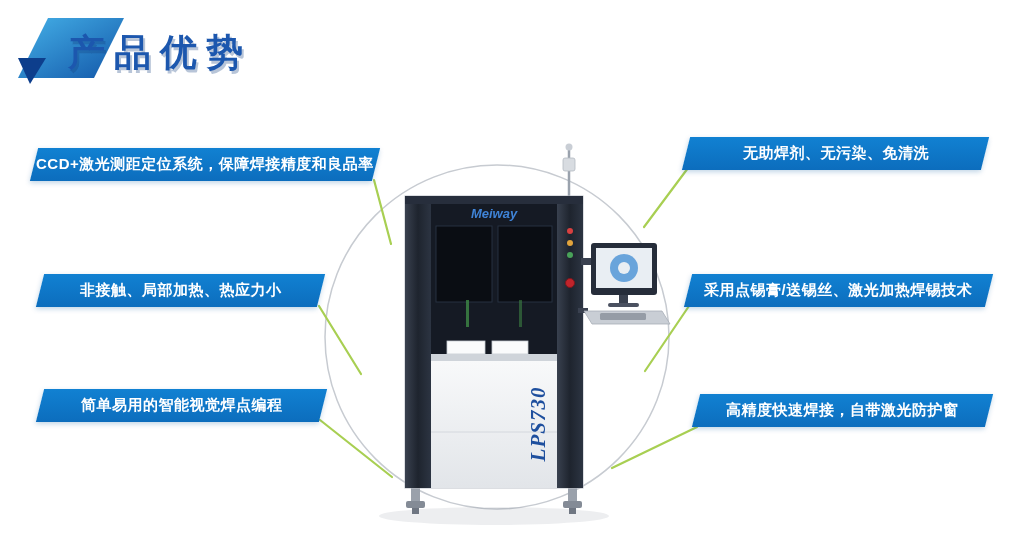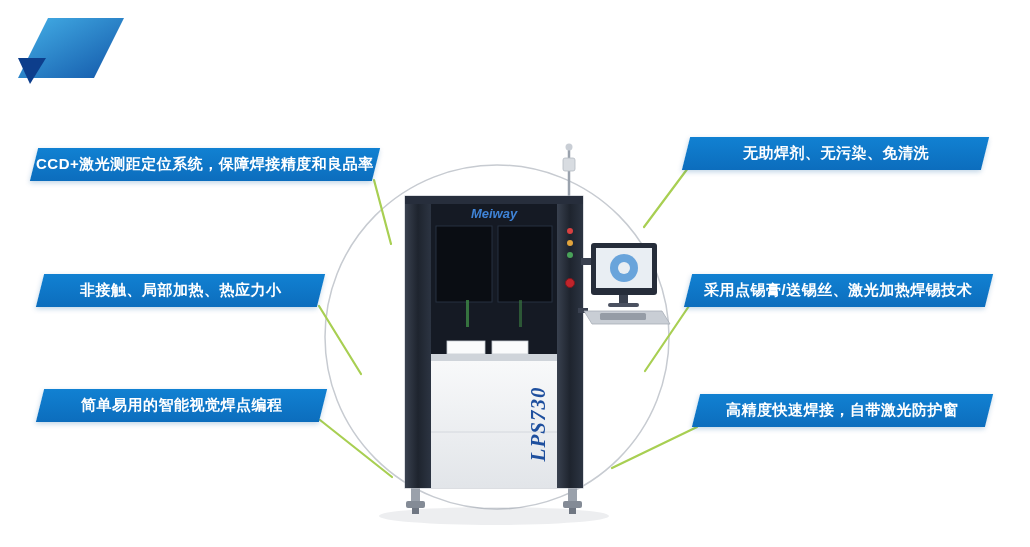--- a/index.html
+++ b/index.html
@@ -178,20 +178,21 @@
     <svg class="title-flag" width="120" height="78" viewBox="0 0 120 78" aria-hidden="true">
       <defs>
         <linearGradient id="flagGrad" x1="0" y1="0" x2="1" y2="1">
           <stop offset="0" stop-color="#45b1e8"></stop>
           <stop offset="1" stop-color="#1256a8"></stop>
         </linearGradient>
       </defs>
       <polygon points="36,6 112,6 82,66 6,66" fill="url(#flagGrad)"></polygon>
       <polygon points="6,46 34,46 18,72" fill="#0d3e8c"></polygon>
     </svg>
+    <div class="page-title">产品优势</div>
   </div>
 
   <div class="banner l1">
     <span>CCD+激光测距定位系统，保障焊接精度和良品率</span>
   </div>
   <div class="banner l2">
     <span>非接触、局部加热、热应力小</span>
   </div>
   <div class="banner l3">
     <span>简单易用的智能视觉焊点编程</span>

